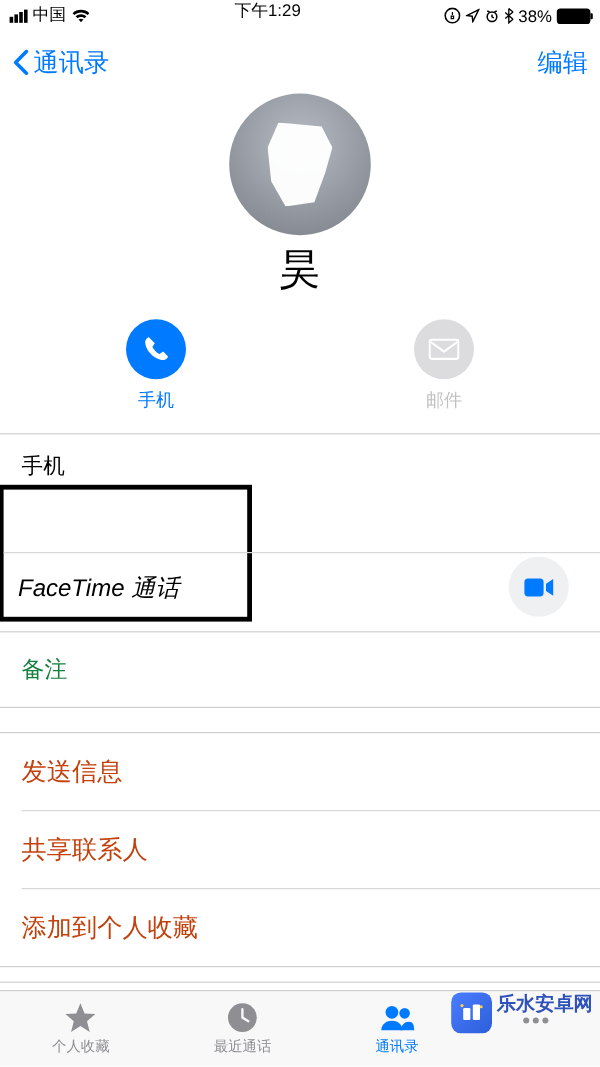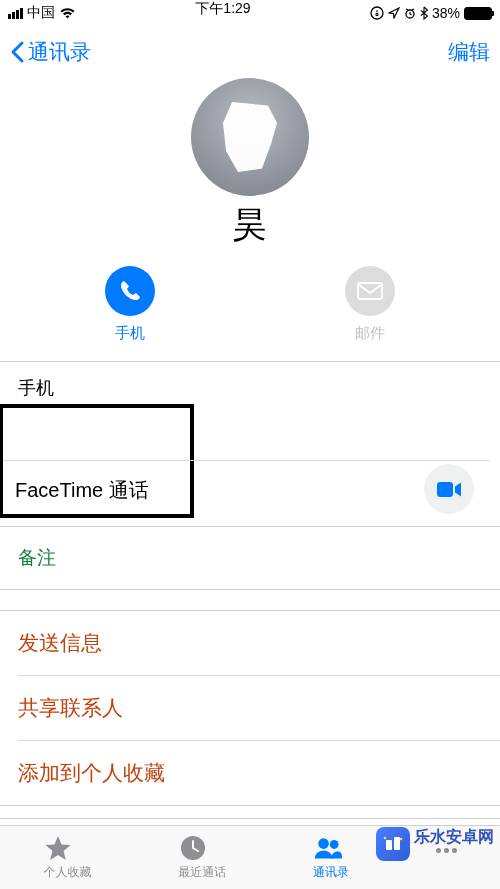--- a/index.html
+++ b/index.html
@@ -65,40 +65,40 @@
     }
     .action-circle.disabled { background:#dcdcde; }
     .action-label { font-size: 15px; margin-top: 8px; color:#007aff; }
     .action-label.disabled { color:#c1c1c3; }
     
     .section { padding: 0 18px; }
     .list-divider { height:1px; background:#d8d8da; margin-left: 18px;}
     .list-divider.full { margin-left:0; height:1px; background:#cfcfd2;}
     .list-label { font-size: 18px; padding-top: 14px; }
     .phone-block {
-      border: 4px solid #000; margin-left: -1px; height: 114px; width: 195px; margin-top: 4px; position:relative;
+      border: 4px solid #000; margin-left: -1px; height: 114px; width: 211px; margin-top: 4px; position:relative;font-style:italic;
     }
     .phone-block .inner-div { position:absolute; left:0; right:-300px; top:52px; height:1px; background:#d8d8da;}
     .facetime-label { position:absolute; left: 12px; bottom: 10px; font-size: 20px; }
     .ft-row-btn {
       position:absolute; right: 26px; top: 464px;
       width: 50px; height:50px; border-radius:50%; background:#eff0f2;
       display:flex; align-items:center; justify-content:center;
     }
     .notes-row { font-size: 19px; color:#15803d; padding: 18px; }
     .action-row {
       padding: 18px; font-size: 21px; color:#c2410c;
     }
     
     .tab-bar {
       position:absolute; bottom:0; left:0; right:0; height: 64px;
       background:#f8f8f9; border-top:1px solid #cfcfd2;
       display:flex; justify-content:space-around; align-items:center;
     }
-    .tab-item { display:flex; flex-direction:column; align-items:flex-start; gap:2px; color:#8e8e93; font-size:12px;}
+    .tab-item { display:flex; flex-direction:column; align-items:center; gap:2px; color:#8e8e93; font-size:12px;}
     .tab-item.active { color:#007aff; }
     .tab-icon { width:30px; height:28px; display:flex; align-items:center; justify-content:center;}
     .more-dots { display:flex; gap:3px;}
     .more-dots span{ width:5px; height:5px; border-radius:50%; background:#8e8e93;}
     
     .watermark {
       position:absolute; right: 6px; bottom: 28px; display:flex; align-items:flex-start; gap:4px;
       font-size: 16px; font-weight:700; color:#2e52b8;
     }
     .wm-badge {

